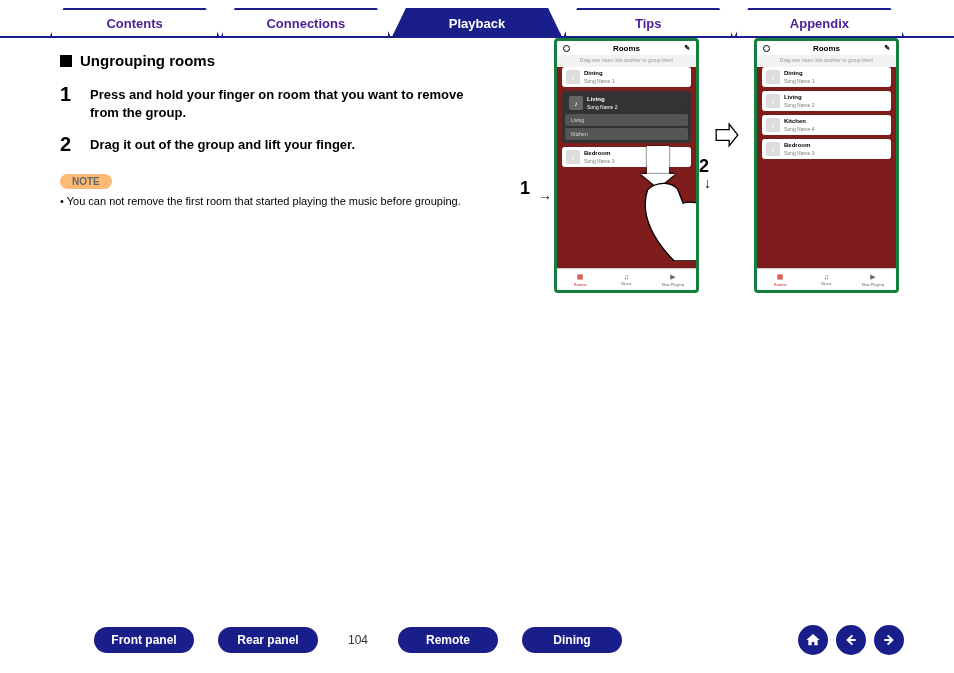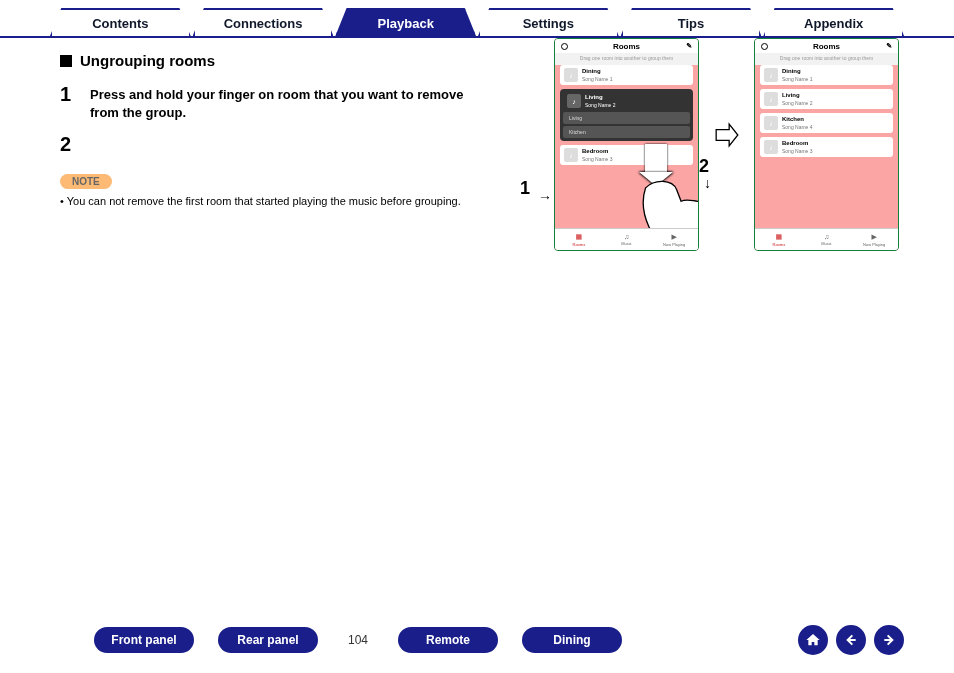--- a/index.html
+++ b/index.html
@@ -5,21 +5,21 @@
   * { box-sizing: border-box; margin: 0; padding: 0; }
   body { width: 954px; height: 673px; font-family: Arial, Helvetica, sans-serif; background: #fff; position: relative; }
 
   
   .tabs { display: flex; gap: 2px; padding: 8px 50px 0 50px; border-bottom: 2px solid #1a1e8a; }
   .tab {
     flex: 1;
     text-align: center;
     font-size: 13px;
     font-weight: bold;
-    color: #0f172a;
+    color: #4c1d95;
     padding: 6px 0 5px 0;
     position: relative;
     cursor: pointer;
     border-top: 2px solid #1a1e8a;
     border-left: 2px solid #1a1e8a;
     border-right: 2px solid #1a1e8a;
     border-top-left-radius: 6px;
     border-top-right-radius: 6px;
     background: #fff;
     clip-path: polygon(8% 0, 92% 0, 100% 100%, 0 100%);
@@ -40,21 +40,21 @@
 
   
   .mockups { position: absolute; right: 10px; top: 0; width: 430px; height: 260px; }
   .callout { position: absolute; font-size: 18px; font-weight: bold; }
   .c1 { left: 6px; top: 140px; }
   .c2 { left: 185px; top: 118px; }
   .arrow-right-sm { position: absolute; left:24px; top:149px; font-size:14px; }
   .arrow-down-sm { position: absolute; left:190px; top:137px; font-size:14px; }
   .big-arrow { position: absolute; left: 200px; top: 84px; width: 26px; height: 26px; }
   .big-arrow svg { width: 100%; height: 100%; }
-  .phone { position: absolute; width: 145px; height: 213px; border: 1px solid #15803d; border-radius: 4px; background: #fca5a5; overflow: hidden; }
+  .phone { position: absolute; width: 145px; height: 255px; border: 3px solid #15803d; border-radius: 4px; background: #7f1d1d; overflow: hidden; }
   .phoneA { left: 40px; top: 0; }
   .phoneB { left: 240px; top: 0; }
   .phone-header { background: #fff; font-size: 8px; text-align: center; padding: 3px 0 2px 0; position: relative; font-weight: bold; }
   .phone-header .dot { position:absolute; left:6px; top:4px; width:7px;height:7px;border:1px solid #000;border-radius:50%; }
   .phone-header .pen { position:absolute; right:6px; top:3px; font-size:7px; }
   .phone-sub { font-size: 5px; text-align: center; color: #999; padding: 2px 0 4px 0; background:#f2f2f2; }
   .room-list { padding: 0 5px; }
   .room { background: #fff; border-radius: 3px; margin-bottom: 4px; padding: 3px 4px; display: flex; align-items: center; gap: 4px; }
   .room-ico { width: 14px; height: 14px; background: #ddd; border-radius: 2px; font-size: 7px; color:#fff; display:flex;align-items:center;justify-content:center; }
   .room-txt { font-size: 6px; line-height: 1.2; }
@@ -83,39 +83,39 @@
   .circ { width: 30px; height: 30px; border-radius: 50%; background: #1a1e8a; display:flex; align-items:center; justify-content:center; cursor:pointer; }
   .circ svg { width:16px; height:16px; }
 </style>
 </head>
 <body>
 
 <div class="tabs">
   <div class="tab">Contents</div>
   <div class="tab">Connections</div>
   <div class="tab active">Playback</div>
-  <div class="tab">Settings</div>
   <div class="tab">Tips</div>
   <div class="tab">Appendix</div>
 </div>
 
 <div class="page">
 
   <div class="section-title">
     <span class="bullet-sq"></span>
     <span>Ungrouping rooms</span>
   </div>
 
   <div class="steps">
     <div class="step">
       <div class="step-num">1</div>
       <div class="step-text">Press and hold your finger on room that you want to remove from the group.</div>
     </div>
     <div class="step">
       <div class="step-num">2</div>
+      <div class="step-text">Drag it out of the group and lift your finger.</div>
     </div>
   </div>
 
   <div class="note-badge">NOTE</div>
   <div class="note-text">You can not remove the first room that started playing the music before grouping.</div>
 
   
   <div class="mockups">
 
     <span class="callout c1">1</span>

